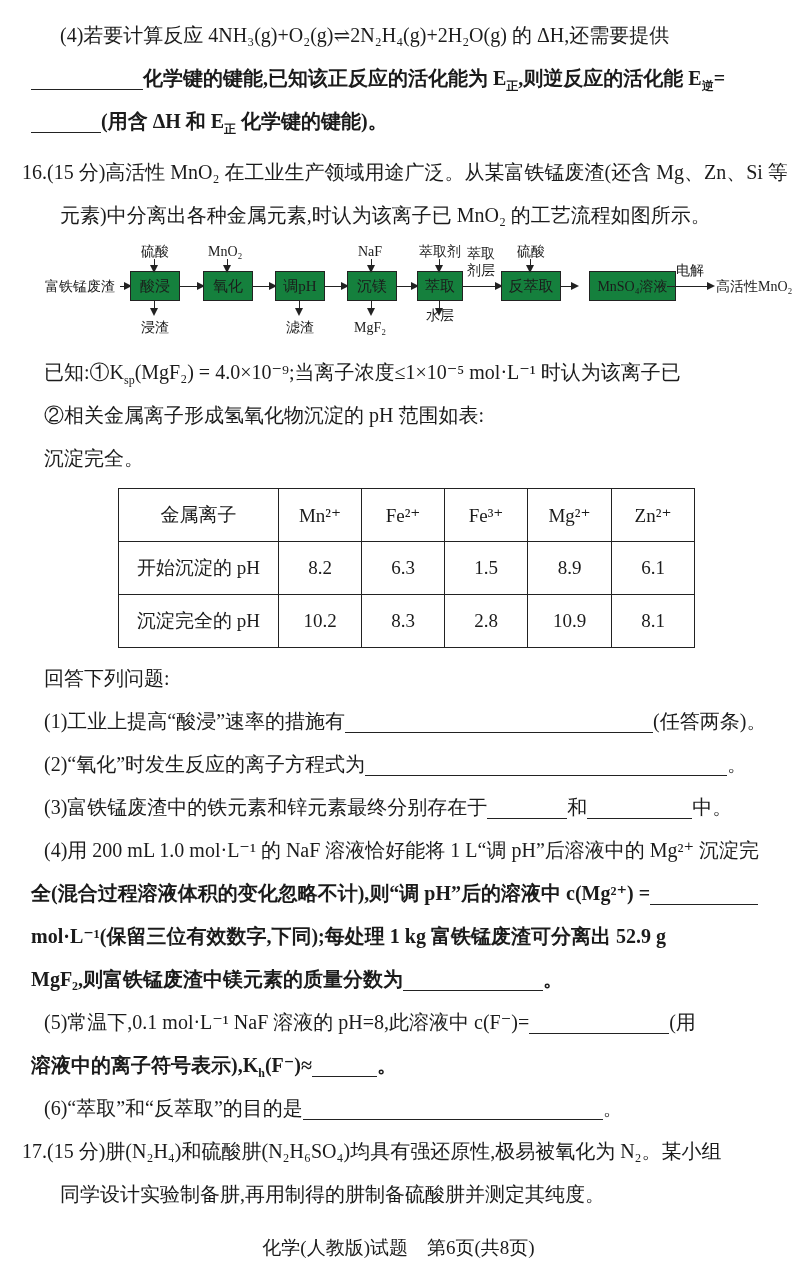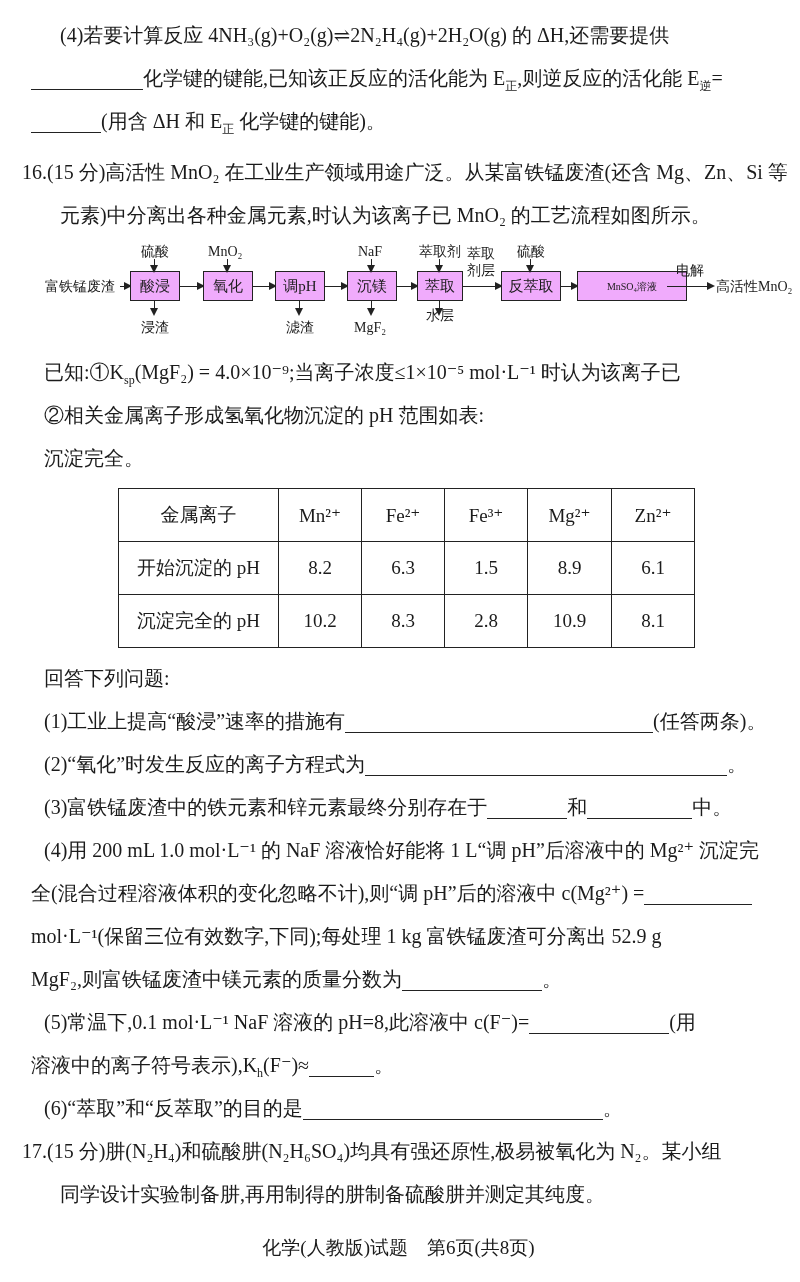--- a/index.html
+++ b/index.html
@@ -4,31 +4,31 @@
 <style>
   html,body{margin:0;padding:0;}
   body{
     width:800px;height:1282px;background:#ffffff;color:#1b1b1b;
     font-family:"Liberation Serif","DejaVu Serif",serif;
     font-size:20px;overflow:hidden;
   }
   .doc{position:relative;width:800px;height:1282px;padding:14px 25px 0 22px;box-sizing:border-box;}
   .ln{margin:0;line-height:43px;white-space:nowrap;}
   .ind-q{padding-left:22px;}      
-  .ind-cont{padding-left:9px;}    
+  .ind-cont{padding-left:9px;font-weight:bold;}    
   .ind-body{padding-left:38px;}   
   .mt8{margin-top:8px;} .mt9{margin-top:9px;}
   sub{font-size:12px;line-height:0;}
   .blank{display:inline-block;border-bottom:1.5px solid #222;height:20px;vertical-align:-5px;}
 
   
   .flow{position:relative;height:100px;margin:6px 0 0 23px;width:752px;
         font-size:14px;line-height:17px;}
   .flow .fbox{position:absolute;top:28px;height:30px;border:1.5px solid #222;
-        background:#f0abfc;display:flex;align-items:center;justify-content:center;
+        background:#15803d;display:flex;align-items:center;justify-content:center;
         font-size:15px;box-sizing:border-box;white-space:nowrap;}
   .flow .flabel{position:absolute;white-space:nowrap;}
   .harrow{position:absolute;height:0;border-top:1.5px solid #222;}
   .harrow::after{content:"";position:absolute;right:-2px;top:-5px;width:0;height:0;
         border-left:8px solid #222;border-top:4px solid transparent;border-bottom:4px solid transparent;}
   .varrow{position:absolute;width:0;border-left:1.5px solid #222;}
   .varrow::after{content:"";position:absolute;left:-5px;bottom:-2px;width:0;height:0;
         border-top:8px solid #222;border-left:4px solid transparent;border-right:4px solid transparent;}
 
   
@@ -58,21 +58,21 @@
     <div class="fbox" style="left:158px;width:50px">氧化</div>
     <div class="harrow" style="left:208px;top:43px;width:22px"></div>
     <div class="fbox" style="left:230px;width:50px">调pH</div>
     <div class="harrow" style="left:280px;top:43px;width:22px"></div>
     <div class="fbox" style="left:302px;width:50px">沉镁</div>
     <div class="harrow" style="left:352px;top:43px;width:20px"></div>
     <div class="fbox" style="left:372px;width:46px">萃取</div>
     <div class="harrow" style="left:418px;top:43px;width:38px"></div>
     <div class="fbox" style="left:456px;width:60px">反萃取</div>
     <div class="harrow" style="left:516px;top:43px;width:16px"></div>
-    <div class="fbox" style="left:532px;width:110px;font-size:10px">MnSO₄溶液</div>
+    <div class="fbox" style="left:544px;width:87px;font-size:14px">MnSO₄溶液</div>
     <div class="harrow" style="left:622px;top:43px;width:46px"></div>
     <span class="flabel" style="left:671px;top:35px">高活性MnO₂</span>
 
     <span class="flabel" style="left:96px;top:0">硫酸</span>
     <div class="varrow" style="left:109px;top:16px;height:12px"></div>
     <span class="flabel" style="left:163px;top:0">MnO₂</span>
     <div class="varrow" style="left:182px;top:16px;height:12px"></div>
     <span class="flabel" style="left:313px;top:0">NaF</span>
     <div class="varrow" style="left:326px;top:16px;height:12px"></div>
     <span class="flabel" style="left:374px;top:0">萃取剂</span>

